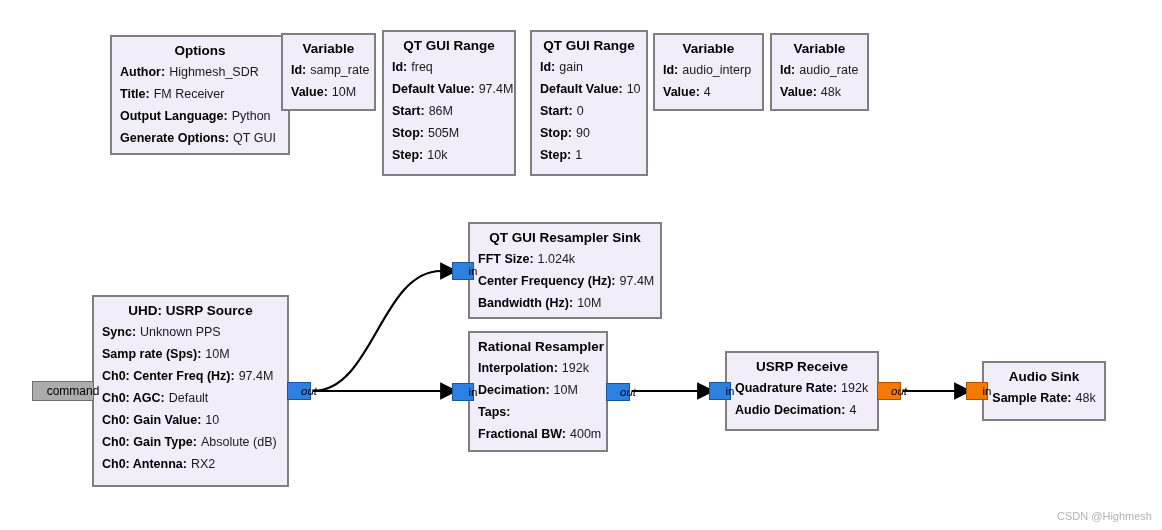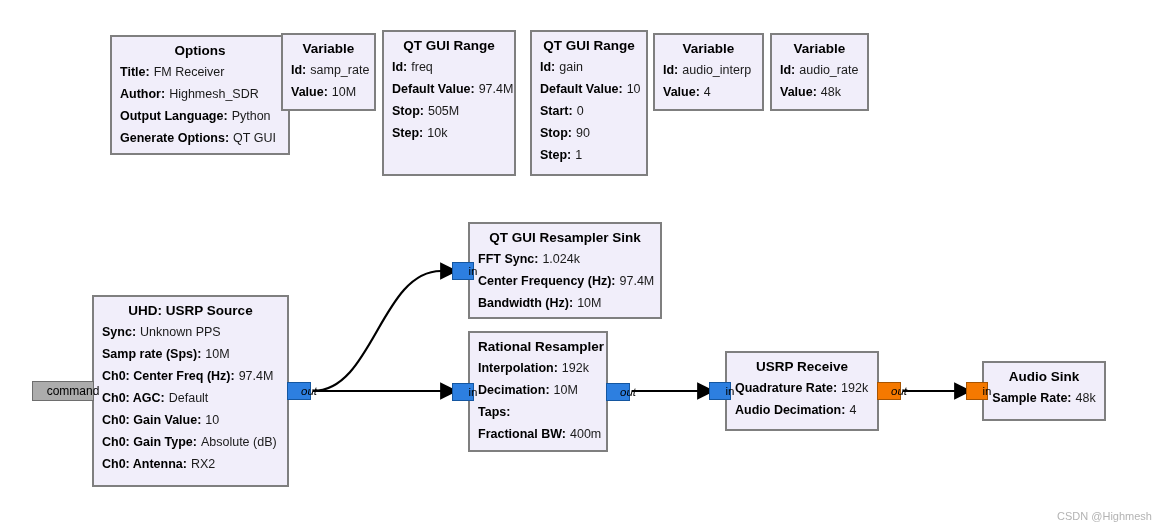--- a/index.html
+++ b/index.html
@@ -58,36 +58,37 @@
       </marker>
     </defs>
     <path d="M313,391 C373,391 381,271 441,271" stroke="var(--wire)" stroke-width="2.2" fill="none" marker-end="url(#arw)"></path>
     <path d="M313,391 H441" stroke="var(--wire)" stroke-width="2.2" fill="none" marker-end="url(#arw)"></path>
     <path d="M632,391 H698" stroke="var(--wire)" stroke-width="2.2" fill="none" marker-end="url(#arw)"></path>
     <path d="M903,391 H955" stroke="var(--wire)" stroke-width="2.2" fill="none" marker-end="url(#arw)"></path>
   </svg>
 
   <div class="block" style="left:110px;top:35px;width:180px;height:120px">
     <div class="btitle">Options</div>
+    <div class="param"><span class="pl">Author:</span><span class="pv">Highmesh_SDR</span></div>
     <div class="param"><span class="pl">Title:</span><span class="pv">FM Receiver</span></div>
-    <div class="param"><span class="pl">Author:</span><span class="pv">Highmesh_SDR</span></div>
     <div class="param"><span class="pl">Output Language:</span><span class="pv">Python</span></div>
     <div class="param"><span class="pl">Generate Options:</span><span class="pv">QT GUI</span></div>
   </div>
 
   <div class="block" style="left:281px;top:33px;width:95px;height:78px">
     <div class="btitle">Variable</div>
     <div class="param"><span class="pl">Id:</span><span class="pv">samp_rate</span></div>
     <div class="param"><span class="pl">Value:</span><span class="pv">10M</span></div>
   </div>
 
   <div class="block" style="left:382px;top:30px;width:134px;height:146px">
     <div class="btitle">QT GUI Range</div>
     <div class="param"><span class="pl">Id:</span><span class="pv">freq</span></div>
     <div class="param"><span class="pl">Default Value:</span><span class="pv">97.4M</span></div>
+    <div class="param"><span class="pl">Start:</span><span class="pv">86M</span></div>
     <div class="param"><span class="pl">Stop:</span><span class="pv">505M</span></div>
     <div class="param"><span class="pl">Step:</span><span class="pv">10k</span></div>
   </div>
 
   <div class="block" style="left:530px;top:30px;width:118px;height:146px">
     <div class="btitle">QT GUI Range</div>
     <div class="param"><span class="pl">Id:</span><span class="pv">gain</span></div>
     <div class="param"><span class="pl">Default Value:</span><span class="pv">10</span></div>
     <div class="param"><span class="pl">Start:</span><span class="pv">0</span></div>
     <div class="param"><span class="pl">Stop:</span><span class="pv">90</span></div>
@@ -115,21 +116,21 @@
     <div class="param"><span class="pl">Ch0: Center Freq (Hz):</span><span class="pv">97.4M</span></div>
     <div class="param"><span class="pl">Ch0: AGC:</span><span class="pv">Default</span></div>
     <div class="param"><span class="pl">Ch0: Gain Value:</span><span class="pv">10</span></div>
     <div class="param"><span class="pl">Ch0: Gain Type:</span><span class="pv">Absolute (dB)</span></div>
     <div class="param"><span class="pl">Ch0: Antenna:</span><span class="pv">RX2</span></div>
   </div>
 
   <div class="block" style="left:468px;top:222px;width:194px;height:97px">
     <div class="port pin cplx">in</div>
     <div class="btitle">QT GUI Resampler Sink</div>
-    <div class="param"><span class="pl">FFT Sync:</span><span class="pv">1.024k</span></div>
+    <div class="param"><span class="pl">FFT Size:</span><span class="pv">1.024k</span></div>
     <div class="param"><span class="pl">Center Frequency (Hz):</span><span class="pv">97.4M</span></div>
     <div class="param"><span class="pl">Bandwidth (Hz):</span><span class="pv">10M</span></div>
   </div>
 
   <div class="block" style="left:468px;top:331px;width:140px;height:121px">
     <div class="port pin cplx">in</div>
     <div class="port pout cplx">out</div>
     <div class="btitle">Rational Resampler</div>
     <div class="param"><span class="pl">Interpolation:</span><span class="pv">192k</span></div>
     <div class="param"><span class="pl">Decimation:</span><span class="pv">10M</span></div>

